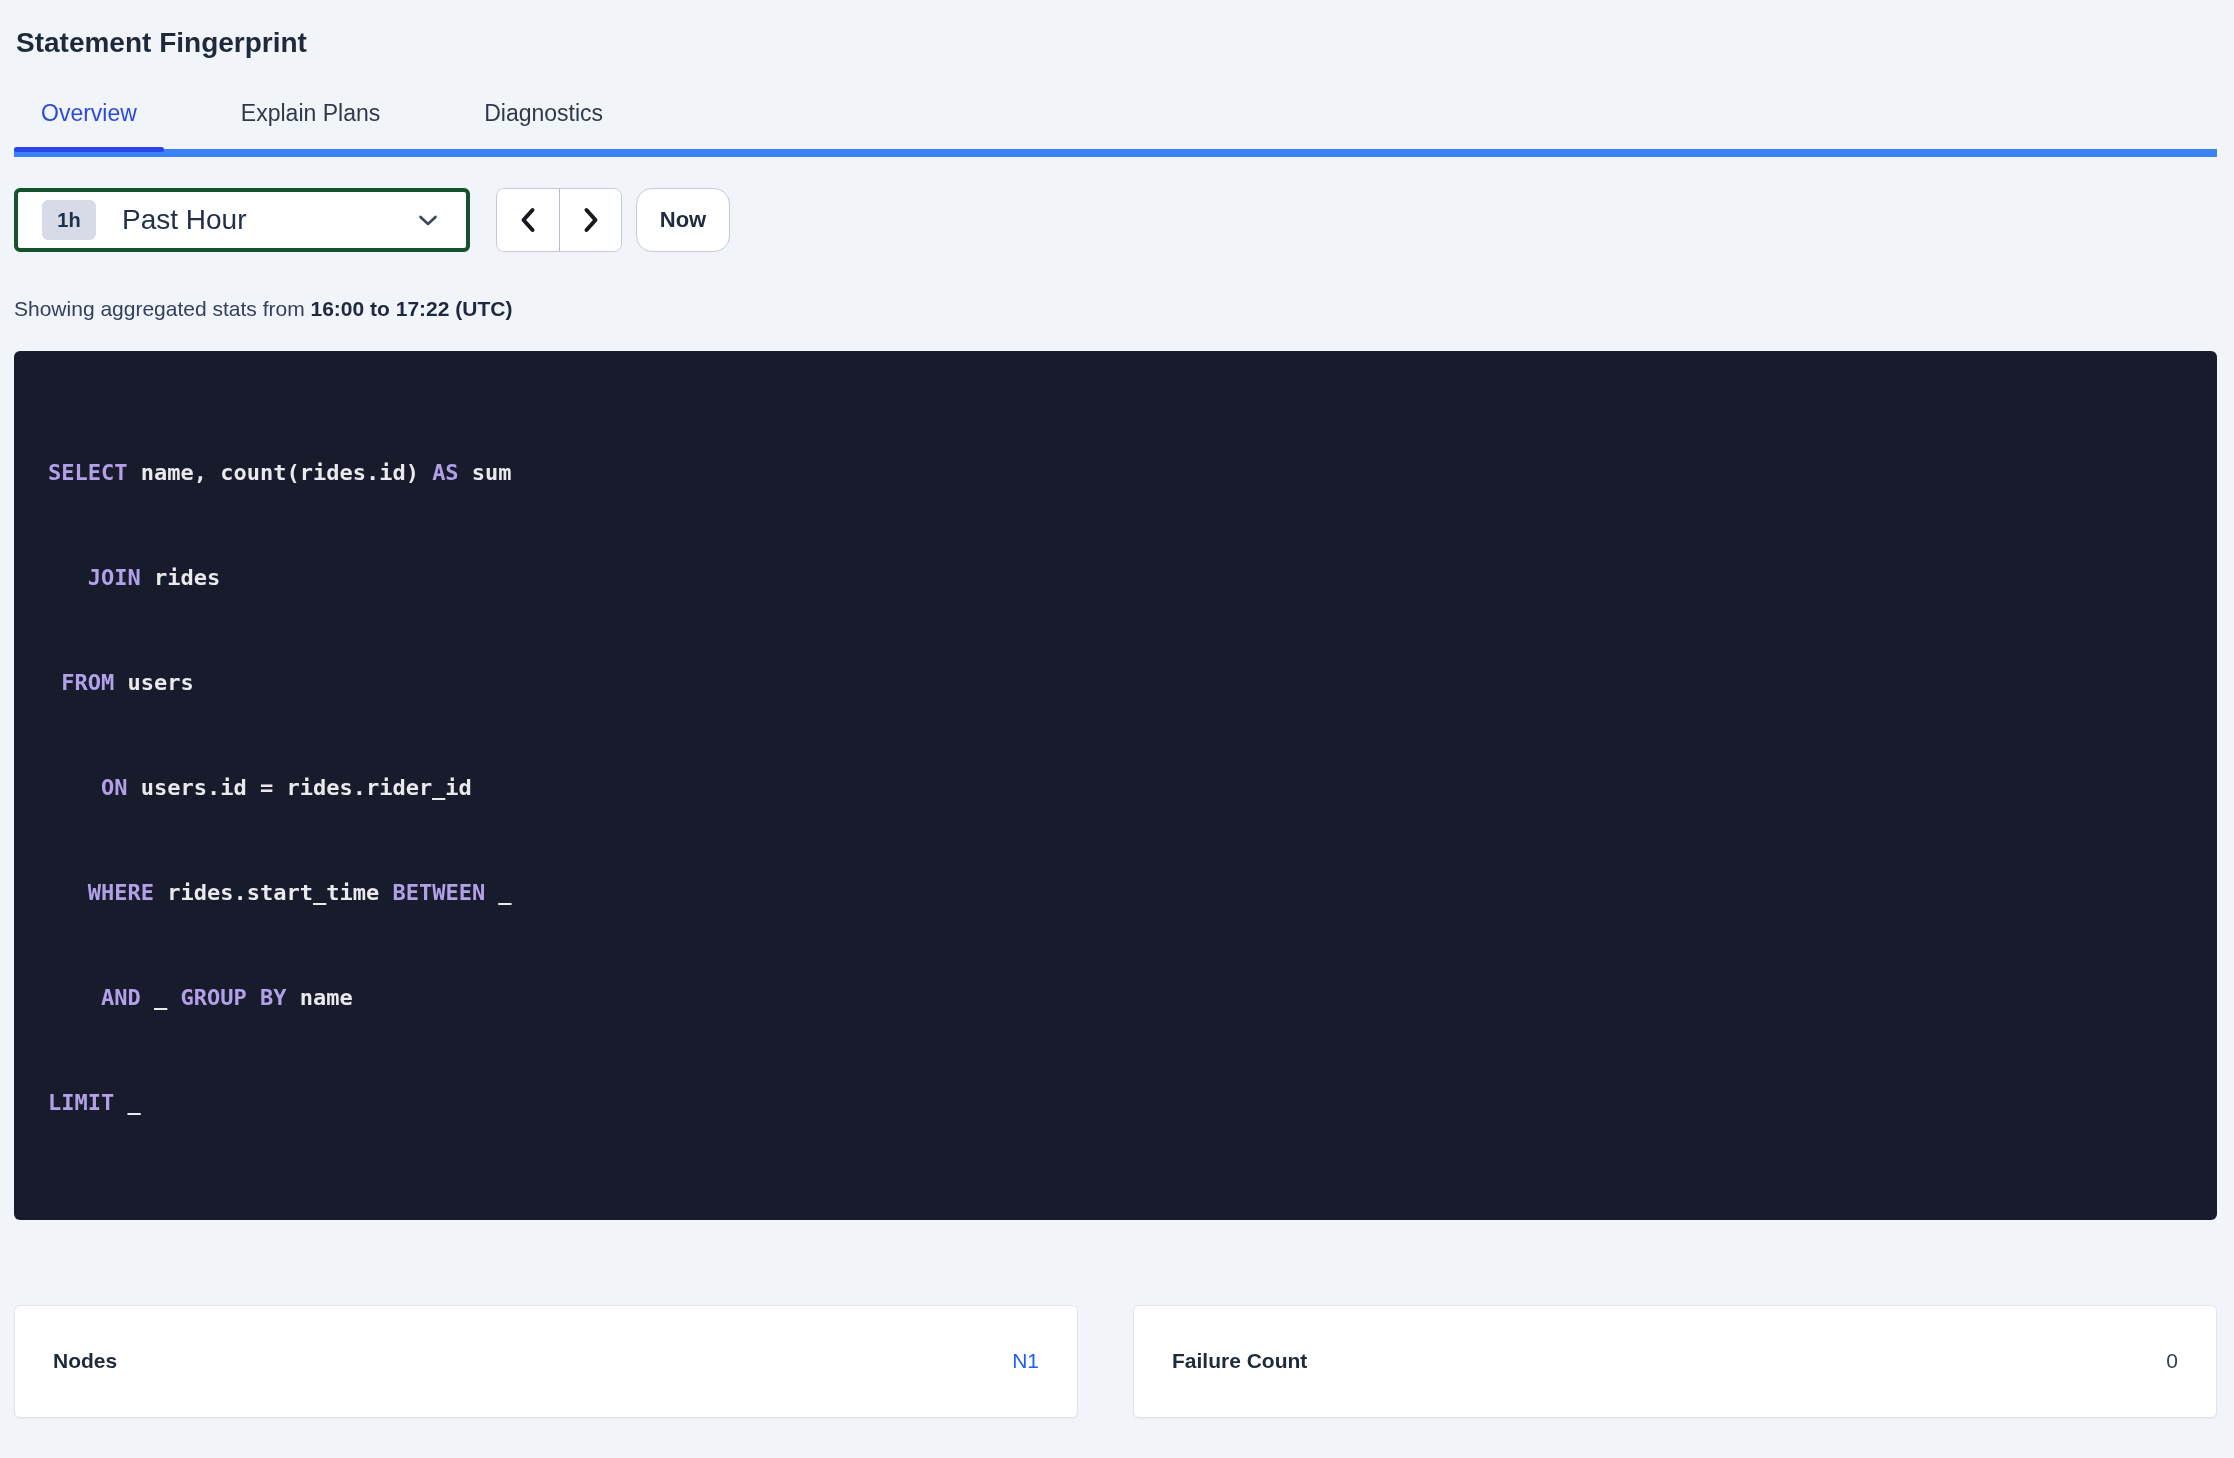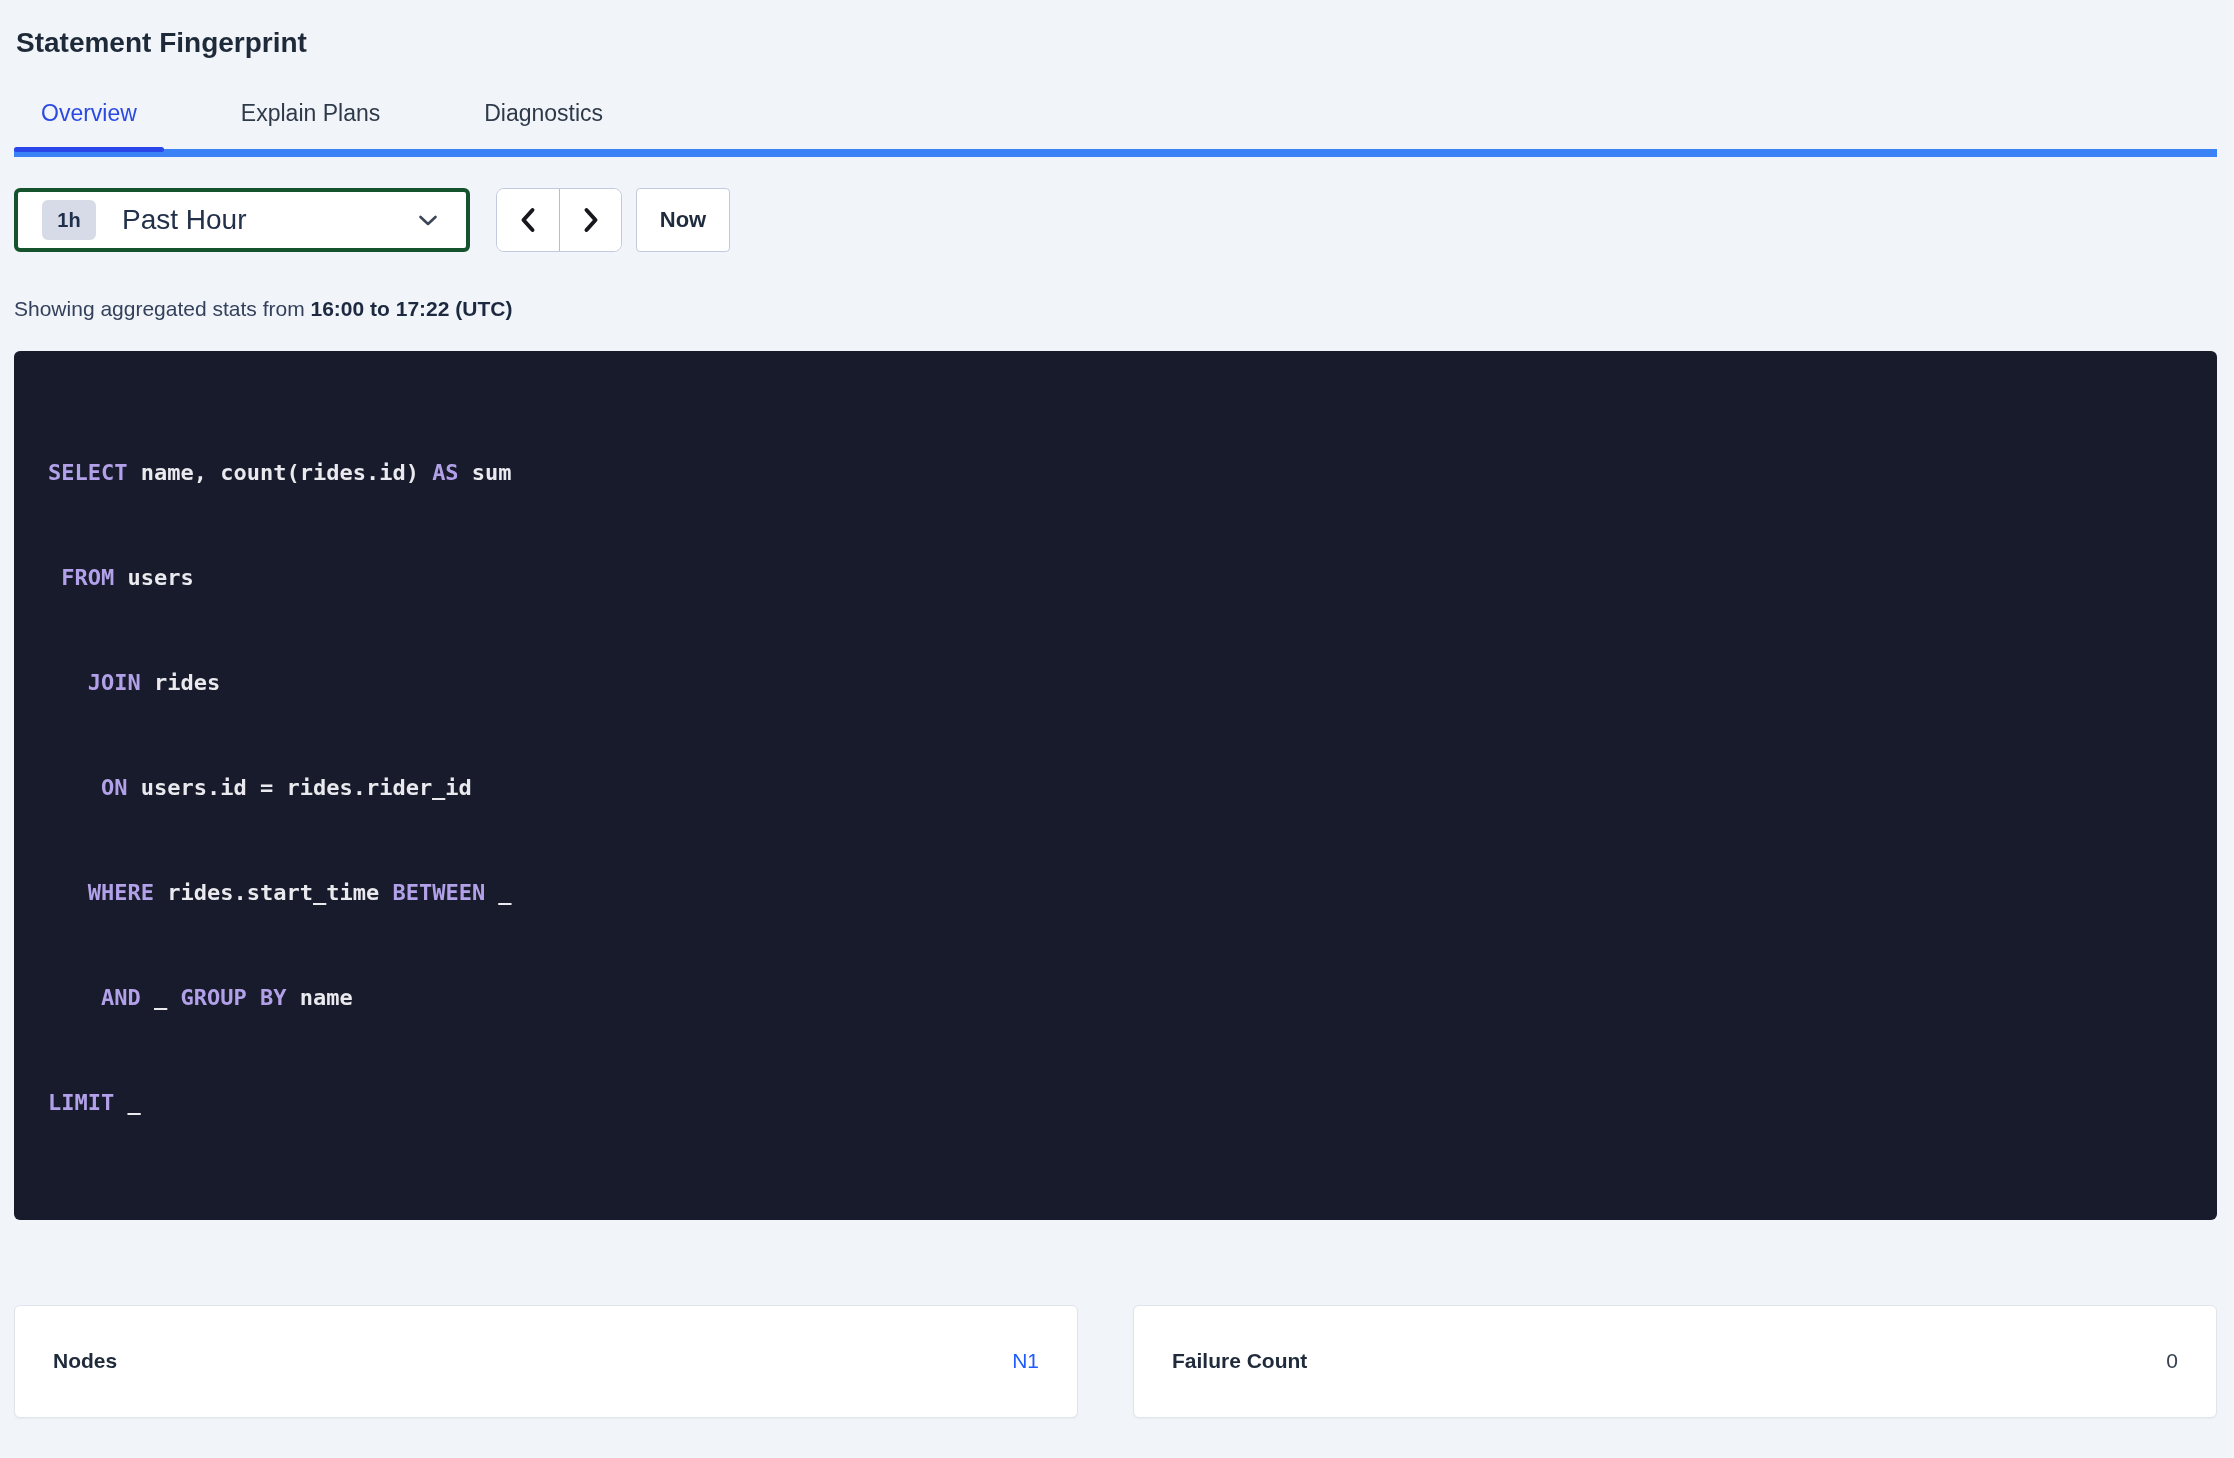--- a/index.html
+++ b/index.html
@@ -38,21 +38,21 @@
     font-size:20px; font-weight:bold; color:#20304c; margin-right:26px;
   }
   .picker-label { font-size:28px; color:#22304a; flex:1; }
   .nav-group {
     display:flex; margin-left:26px; background:#fff;
     border:1px solid #c3cade; border-radius:8px; overflow:hidden;
   }
   .nav-btn { width:62px; display:flex; align-items:center; justify-content:center; cursor:pointer; background:#fff; border:none; }
   .nav-btn + .nav-btn { border-left:1px solid #b7bdcf; }
   .now-btn {
-    margin-left:14px; width:94px; background:#fff; border:1px solid #c3cade; border-radius:4px;
+    margin-left:14px; width:94px; background:#fff; border:1px solid #c3cade; border-radius:16px;
     display:flex; align-items:center; justify-content:center;
     font-size:22px; font-weight:bold; color:#1f2c3d; cursor:pointer;
   }
 
   
   .note { margin-top:44px; font-size:21px; line-height:26px; color:#33415c; }
   .note b { color:#1c2940; }
 
   
   .sqlbox {
@@ -117,22 +117,22 @@
         </span>
       </button>
     </div>
     <div class="now-btn">Now</div>
   </div>
 
   <div class="note"><span>Showing aggregated stats from </span><b>16:00 to 17:22 (UTC)</b></div>
 
   <div class="sqlbox">
     <div><span class="kw">SELECT</span><span> name, count(rides.id) </span><span class="kw">AS</span><span> sum</span></div>
+    <div><span>   </span><span class="kw">JOIN</span><span> rides</span></div>
     <div><span> </span><span class="kw">FROM</span><span> users</span></div>
-    <div><span>   </span><span class="kw">JOIN</span><span> rides</span></div>
     <div><span>    </span><span class="kw">ON</span><span> users.id = rides.rider_id</span></div>
     <div><span>   </span><span class="kw">WHERE</span><span> rides.start_time </span><span class="kw">BETWEEN</span><span> _</span></div>
     <div><span>    </span><span class="kw">AND</span><span> _ </span><span class="kw">GROUP BY</span><span> name</span></div>
     <div><span class="kw">LIMIT</span><span> _</span></div>
   </div>
 
   <div class="grid first">
 
     <div class="card">
       <div class="row">

